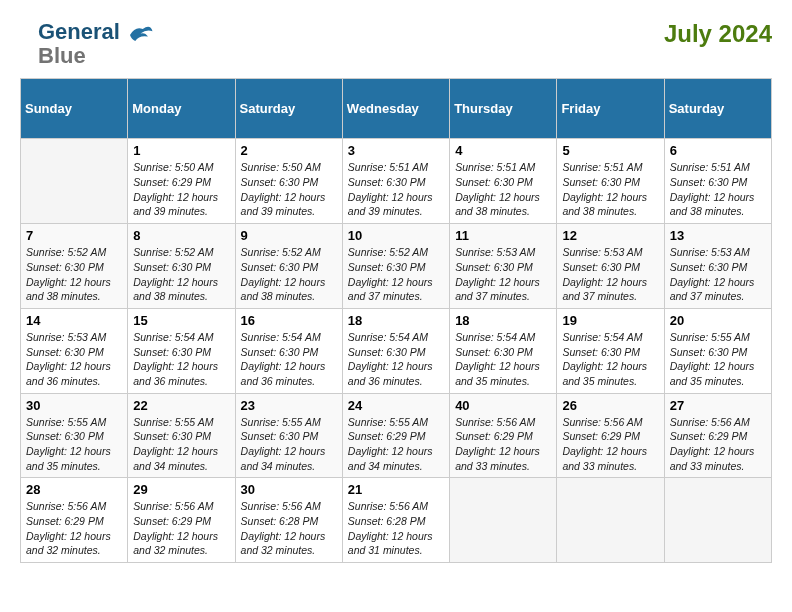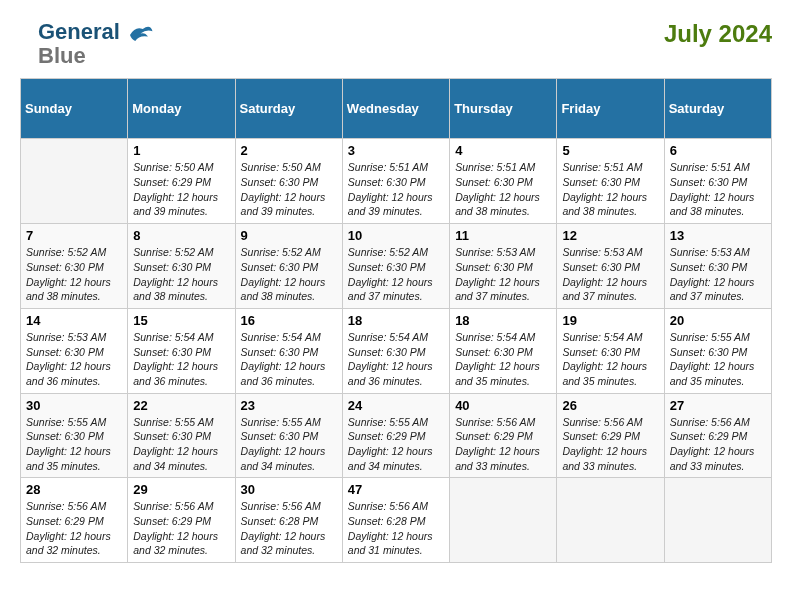--- a/index.html
+++ b/index.html
@@ -333,21 +333,21 @@
 and 32 minutes.</div>
         </td>
         <td>
           <span class="day-number">30</span>
           <div class="cell-text" style="white-space: pre-line;">Sunrise: 5:56 AM
 Sunset: 6:28 PM
 Daylight: 12 hours
 and 32 minutes.</div>
         </td>
         <td>
-          <span class="day-number">47</span>
+          <span class="day-number">21</span>
           <div class="cell-text" style="white-space: pre-line;">Sunrise: 5:56 AM
 Sunset: 6:28 PM
 Daylight: 12 hours
 and 31 minutes.</div>
         </td>
         <td class="empty-cell"></td>
         <td class="empty-cell"></td>
         <td class="empty-cell"></td>
       </tr>
     </tbody>

